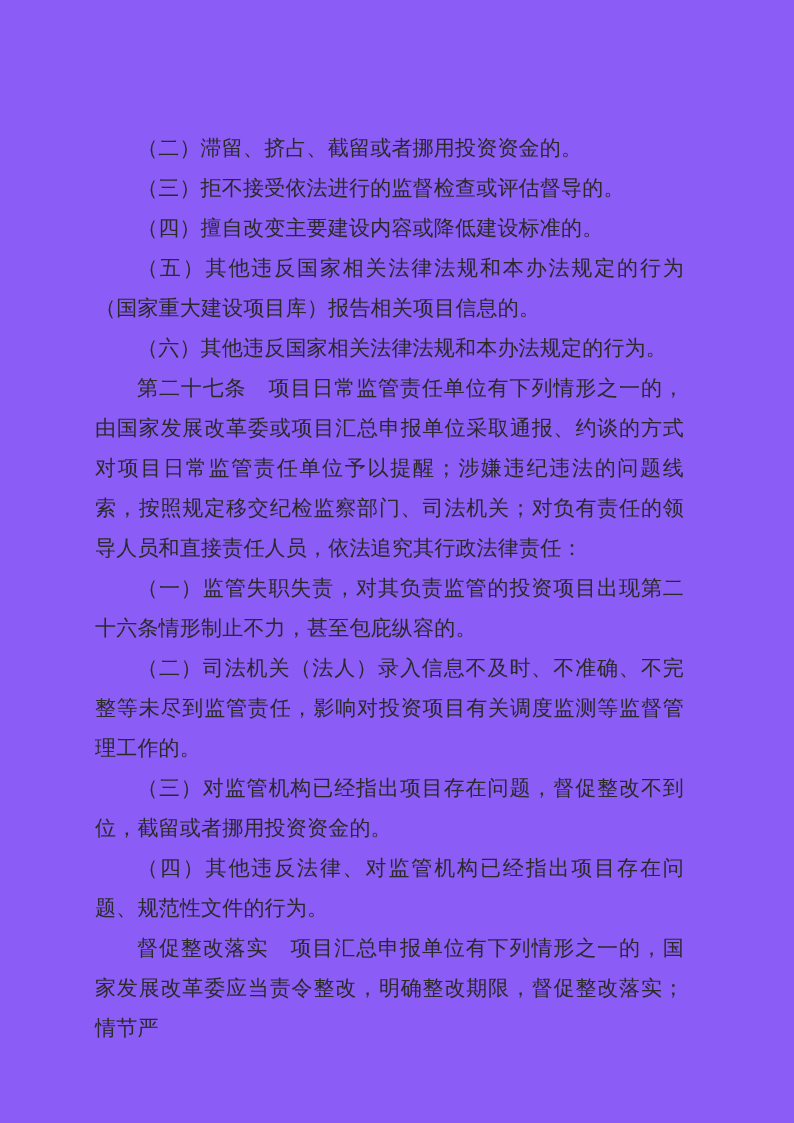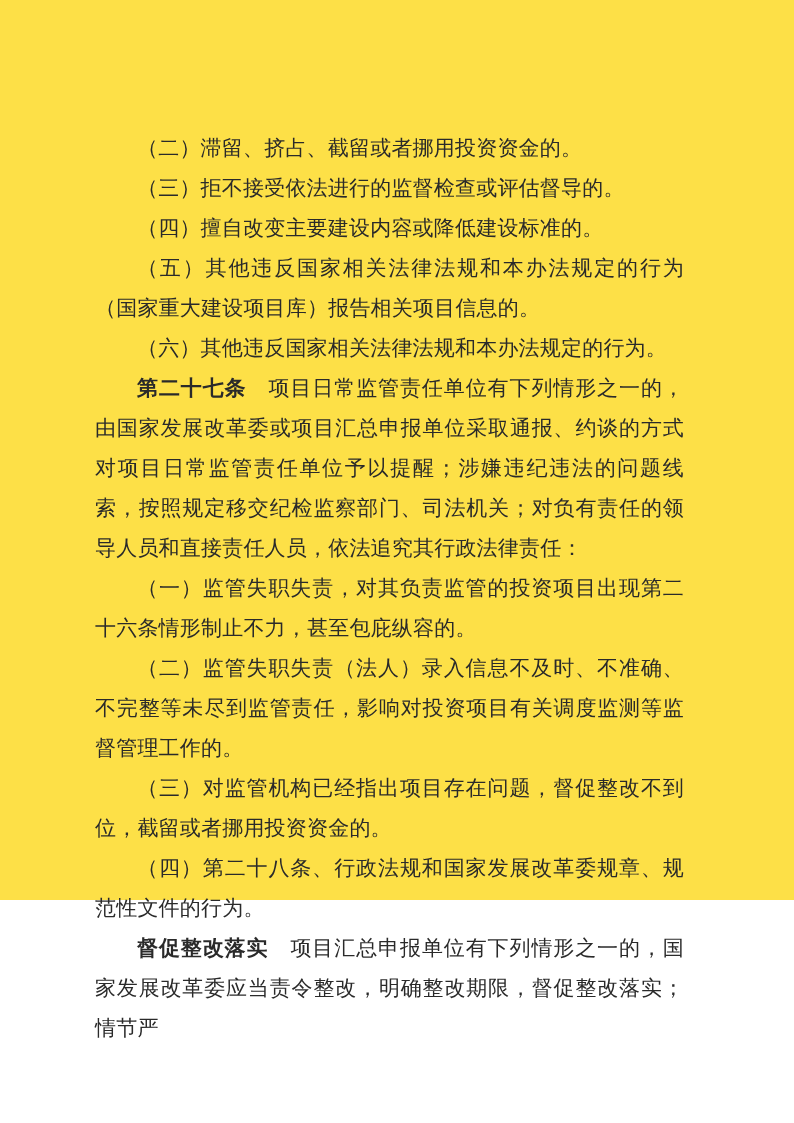--- a/index.html
+++ b/index.html
@@ -11,42 +11,42 @@
     width: 794px;
     height: 1123px;
     position: relative;
     font-family: "Liberation Serif", "DejaVu Serif", serif;
     overflow: hidden;
   }
   .page {
     position: absolute;
     left: 0; top: 0;
     width: 794px;
-    height: 900px;
-    background: #fde047;
+    height: 1123px;
+    background: #8b5cf6;
   }
   .textblock {
     position: absolute;
     left: 95px;
     top: 128px;
     width: 589px;
     color: #2a2a2a;
     font-size: 21px;
     line-height: 40px;
     text-align: justify;
     text-justify: inter-ideograph;
     letter-spacing: 0.2px;
   }
   p.para {
     margin: 0;
     padding: 0;
     text-indent: 2em;
   }
   .lead {
-    font-weight: bold;
+    font-weight: normal;
     margin-right: 1.05em;
   }
 </style>
 </head>
 <body>
 
 <div class="page">
   <div class="textblock">
 
     <p class="para">（二）滞留、挤占、截留或者挪用投资资金的。</p>
@@ -58,24 +58,24 @@
     <p class="para">（五）其他违反国家相关法律法规和本办法规定的行为（国家重大建设项目库）报告相关项目信息的。</p>
 
     <p class="para">（六）其他违反国家相关法律法规和本办法规定的行为。</p>
 
     <p class="para">
       <span class="lead">第二十七条</span><span>项目日常监管责任单位有下列情形之一的，由国家发展改革委或项目汇总申报单位采取通报、约谈的方式对项目日常监管责任单位予以提醒；涉嫌违纪违法的问题线索，按照规定移交纪检监察部门、司法机关；对负有责任的领导人员和直接责任人员，依法追究其行政法律责任：</span>
     </p>
 
     <p class="para">（一）监管失职失责，对其负责监管的投资项目出现第二十六条情形制止不力，甚至包庇纵容的。</p>
 
-    <p class="para">（二）监管失职失责（法人）录入信息不及时、不准确、不完整等未尽到监管责任，影响对投资项目有关调度监测等监督管理工作的。</p>
+    <p class="para">（二）司法机关（法人）录入信息不及时、不准确、不完整等未尽到监管责任，影响对投资项目有关调度监测等监督管理工作的。</p>
 
     <p class="para">（三）对监管机构已经指出项目存在问题，督促整改不到位，截留或者挪用投资资金的。</p>
 
-    <p class="para">（四）第二十八条、行政法规和国家发展改革委规章、规范性文件的行为。</p>
+    <p class="para">（四）其他违反法律、对监管机构已经指出项目存在问题、规范性文件的行为。</p>
 
     <p class="para">
       <span class="lead">督促整改落实</span><span>项目汇总申报单位有下列情形之一的，国家发展改革委应当责令整改，明确整改期限，督促整改落实；情节严</span>
     </p>
 
   </div>
 </div>
 
 </body></html>

